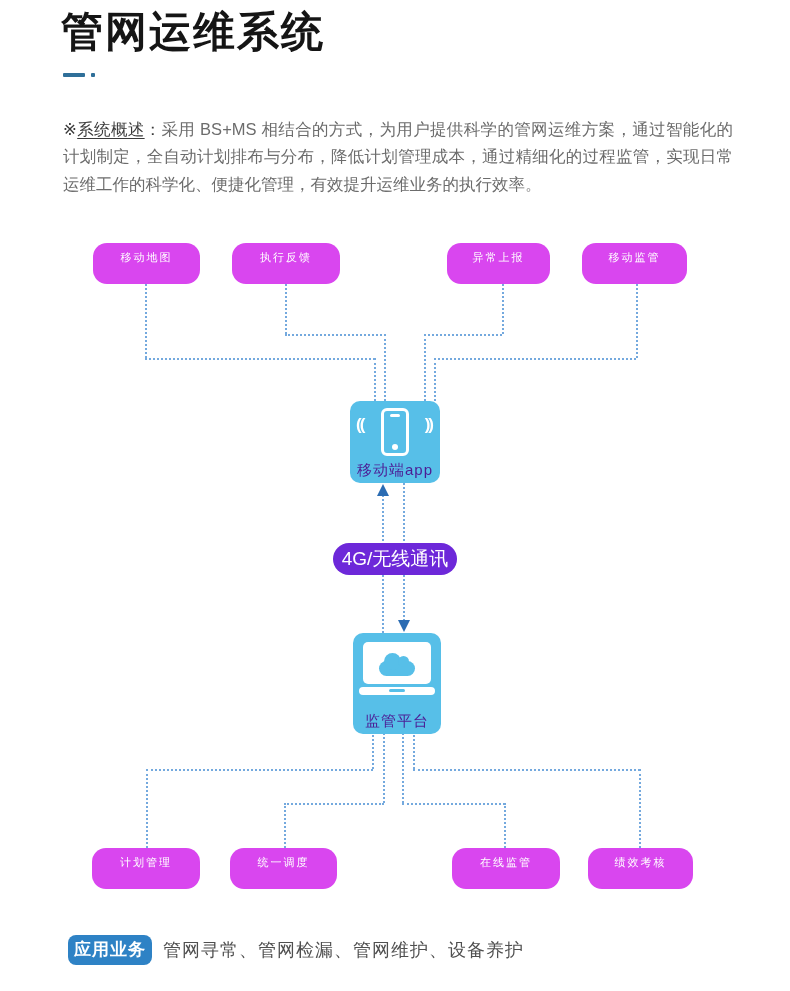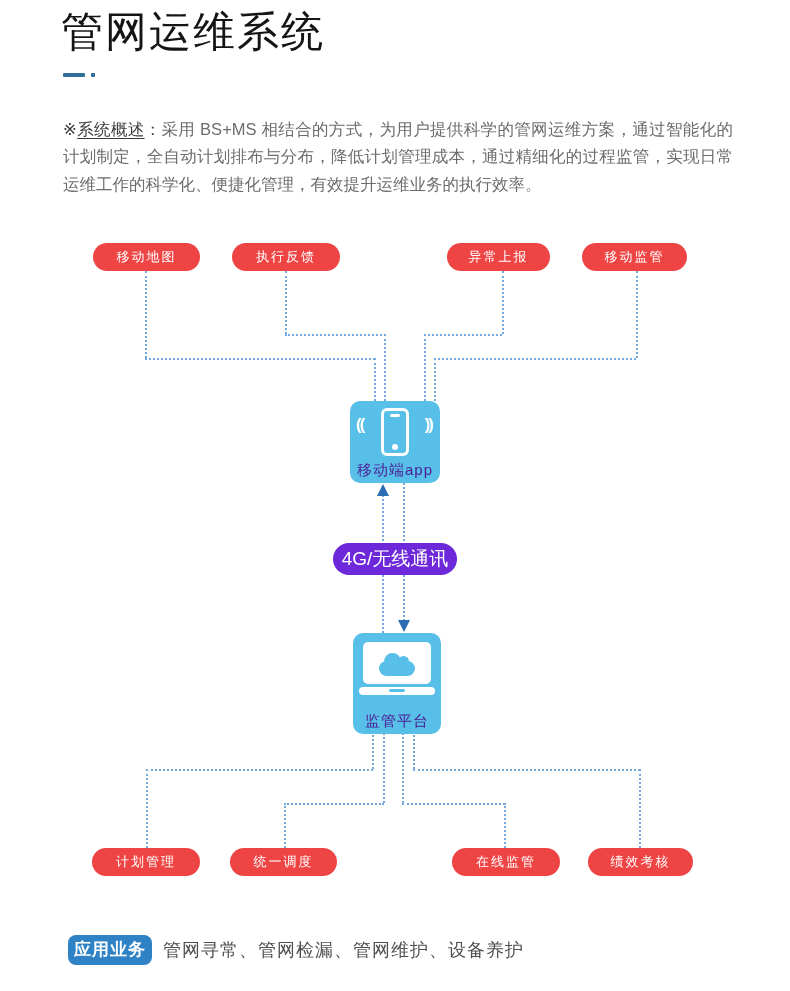--- a/index.html
+++ b/index.html
@@ -4,34 +4,34 @@
 <style>
   html,body{margin:0;padding:0;}
   body{
     width:790px;height:991px;position:relative;background:#ffffff;
     font-family:"Liberation Sans","DejaVu Sans",sans-serif;
     overflow:hidden;
   }
   
   .page-title{
     position:absolute;left:61px;top:4px;
-    font-size:42px;font-weight:400;color:#151515;letter-spacing:2px;
+    font-size:42px;font-weight:700;color:#151515;letter-spacing:2px;
   }
   .accent-dash{position:absolute;left:63px;top:73px;width:22px;height:4px;background:#2f6f99;border-radius:1px;}
   .accent-dot{position:absolute;left:91px;top:73px;width:4px;height:4px;background:#2f6f99;border-radius:1px;}
   .overview{
     position:absolute;left:63px;top:99px;width:670px;
     font-size:16.5px;line-height:27.5px;color:#6c6c6c;text-align:justify;
   }
   .overview .lead{color:#3a3a3a;}
   .overview .lead-u{color:#3a3a3a;text-decoration:underline;text-underline-offset:3px;font-family:Liberation Serif, serif;}
   
   .pill{
-    position:absolute;height:28px;border-radius:14px;background:#ef4444;
-    color:#ffffff;font-size:13px;line-height:28px;text-align:center;
+    position:absolute;height:41px;border-radius:14px;background:#d946ef;
+    color:#ffffff;font-size:11px;line-height:28px;text-align:center;
     letter-spacing:2px;z-index:3;
   }
   .vline{position:absolute;width:0;border-left:2px dotted #74a9de;z-index:1;}
   .hline{position:absolute;height:0;border-top:2px dotted #74a9de;z-index:1;}
   .node-box{
     position:absolute;background:#57bfe8;border-radius:10px;z-index:3;
   }
   .node-box .box-label{
     position:absolute;bottom:3px;left:0;width:100%;text-align:center;
     color:#4c1d95;font-size:15px;letter-spacing:1px;

